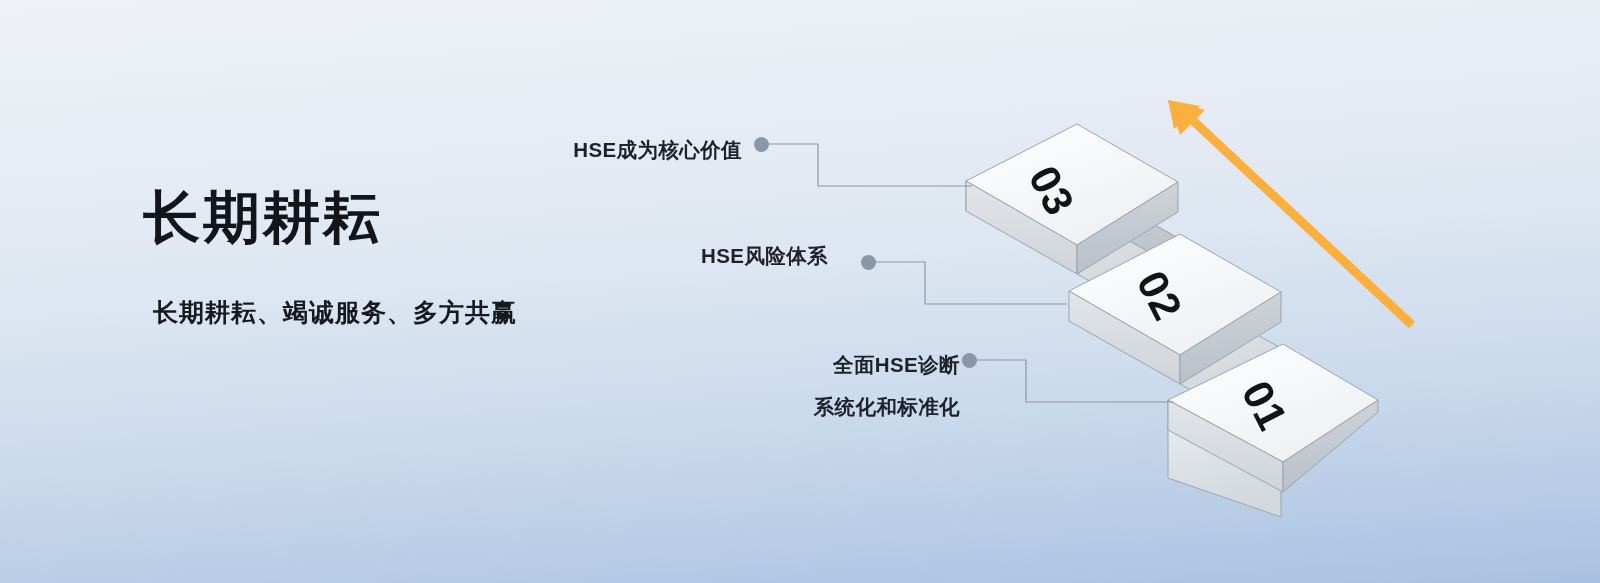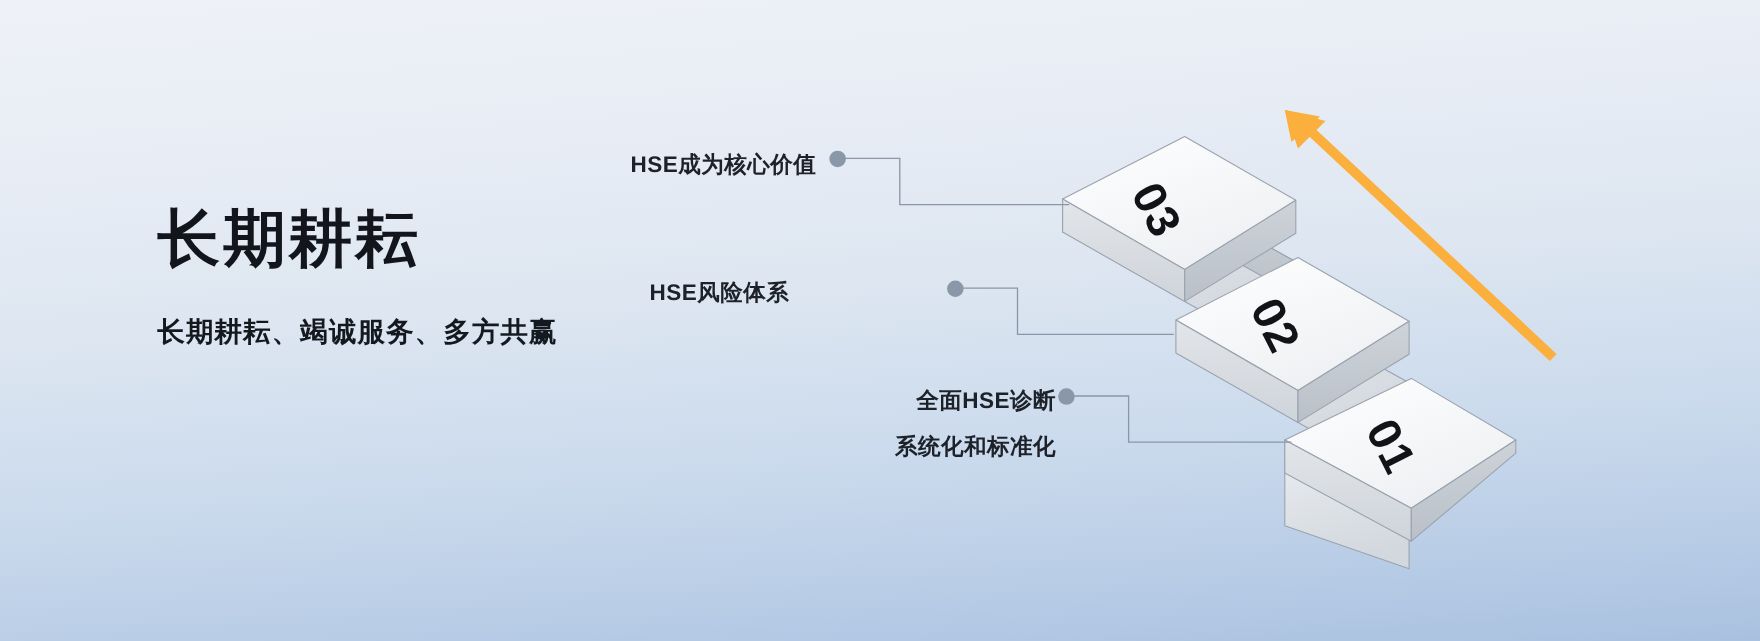--- a/index.html
+++ b/index.html
@@ -26,21 +26,21 @@
   #page-title {
     margin: 0;
     font-size: 57px;
     line-height: 1.12;
     font-weight: 700;
     letter-spacing: 3px;
     color: #12161c;
     font-family: "Liberation Sans", "DejaVu Sans", sans-serif;
   }
   #page-subtitle {
-    margin: 0;
+    margin: 10px;
     padding-top: 36px;
     font-size: 25px;
     line-height: 1.3;
     font-weight: 700;
     letter-spacing: 1px;
     color: #141920;
   }
 
   
   .callout {
@@ -48,21 +48,21 @@
     text-align: right;
     color: #1d2129;
     font-size: 20.5px;
     line-height: 42px;
     font-weight: 500;
     letter-spacing: 0.4px;
     white-space: nowrap;
   }
   .callout .ln { display: block; font-weight: bold; }
   #callout-03 { left: 360px; top: 129px; width: 382px; }
-  #callout-02 { left: 480px; top: 246px; width: 348px; text-align: center; }
+  #callout-02 { left: 480px; top: 235px; width: 348px; }
   #callout-01 { left: 600px; top: 344px; width: 360px; }
 
   .dot {
     position: absolute;
     width: 15px;
     height: 15px;
     border-radius: 50%;
     background: #8a97a8;
   }
   #dot-03 { left: 754px; top: 137px; }

